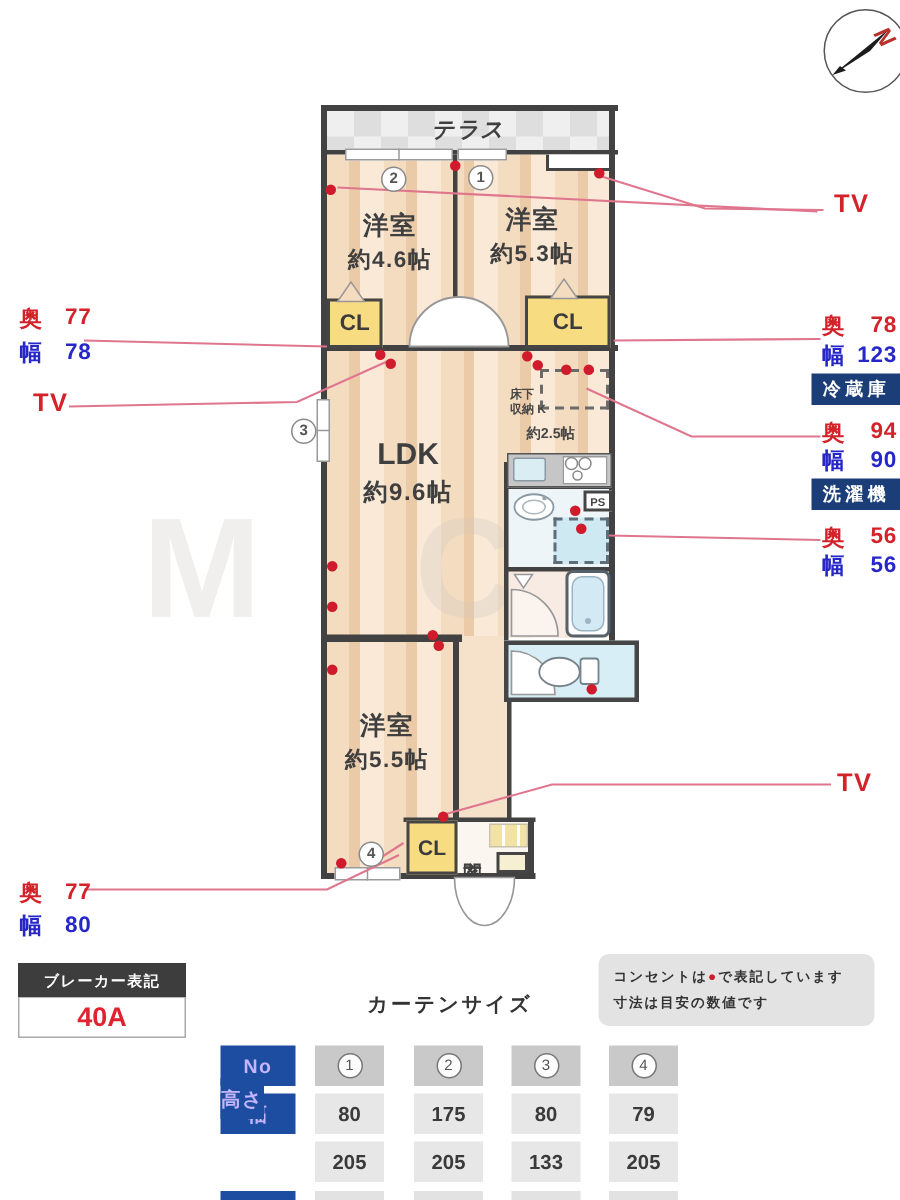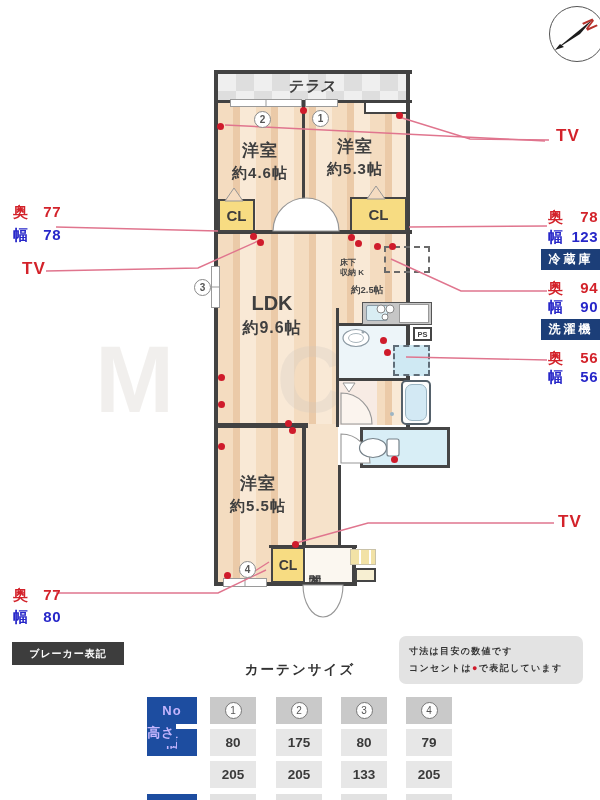--- a/index.html
+++ b/index.html
@@ -3,21 +3,21 @@
 <meta charset="utf-8">
 <style>
   html,body{margin:0;padding:0;}
   body{font-family:"Liberation Sans","DejaVu Sans",sans-serif;}
   #stage{position:relative;width:600px;height:800px;background:#ffffff;overflow:hidden;}
   .abs{position:absolute;}
   
   .stripes{background:repeating-linear-gradient(90deg,#f4dcc0 0px,#f4dcc0 15px,#ebcaa8 15px,#ebcaa8 22px,#f9e9d6 22px,#f9e9d6 38px);}
   .checker{background:conic-gradient(#dedede 25%,#efefef 0 50%,#dedede 0 75%,#efefef 0);background-size:36px 36px;}
   .wall{background:#424242;z-index:3;}
-  .feat{z-index:4;box-sizing:border-box;margin-left:24px;}
+  .feat{z-index:4;box-sizing:border-box;}
   .lbl{z-index:5;color:#3f3f3f;text-align:center;font-weight:600;letter-spacing:1px;}
   .win{z-index:5;background:#fff;border:1px solid #9a9a9a;box-sizing:border-box;}
   .dot{position:absolute;width:7px;height:7px;border-radius:50%;background:#cf1b2b;z-index:7;}
   .marker{position:absolute;width:17px;height:17px;border-radius:50%;background:#fff;border:1.4px solid #8a8a8a;z-index:8;
           font-size:10px;color:#555;display:flex;align-items:center;justify-content:center;box-sizing:border-box;font-weight:600;}
   .dim{position:absolute;display:flex;width:48px;justify-content:space-between;font-size:15px;font-weight:bold;z-index:8;letter-spacing:0.5px;}
   .red{color:#d3222a;} .blue{color:#2727c9;}
   .tv{position:absolute;font-size:17px;font-weight:bold;color:#d3222a;z-index:8;letter-spacing:1px;}
   .badge{position:absolute;width:60px;height:21px;background:#1c3e78;color:#fff;font-size:12px;font-weight:600;
          display:flex;align-items:center;justify-content:center;letter-spacing:3px;z-index:8;}
@@ -229,25 +229,26 @@
     <span class="red">77</span>
   </div>
   <div class="dim" style="left:13px;top:608px;">
     <span class="blue">幅</span>
     <span class="blue">80</span>
   </div>
   <div class="tv" style="left:558px;top:512px;">TV</div>
 
   <div class="abs" style="left:12px;top:642px;width:112px;z-index:8;">
     <div style="height:21px;background:#3d3d3d;color:#fff;font-size:10px;font-weight:600;display:flex;align-items:center;justify-content:center;letter-spacing:1px;border:1px solid #3d3d3d;">ブレーカー表記</div>
+    <div style="height:27px;background:#fff;border:1.5px solid #aaa;border-top:none;display:flex;align-items:center;justify-content:center;font-size:18px;font-weight:bold;color:#e02330;box-sizing:border-box;">40A</div>
   </div>
 
   <div class="abs" style="left:399px;top:636px;width:184px;background:#e3e3e3;border-radius:7px;padding:7px 10px;box-sizing:border-box;font-size:9px;font-weight:bold;color:#333;letter-spacing:1.3px;line-height:1.9;z-index:8;">
+    <div><span>コンセントは</span><span style="color:#cf1b2b;">●</span><span>で表記しています</span></div>
     <div>寸法は目安の数値です</div>
-    <div><span>コンセントは</span><span style="color:#cf1b2b;">●</span><span>で表記しています</span></div>
   </div>
 
   <div class="abs lbl" style="left:225px;top:661px;width:150px;font-size:13.5px;letter-spacing:2px;color:#333;z-index:8;">カーテンサイズ</div>
 
   <div class="tcell tblue" style="left:147px;top:697px;width:50px;">No</div>
   <div class="tcell tgray" style="left:210px;top:697px;width:46px;">
       <span class="tcirc">1</span>
     </div>
   <div class="tcell tgray" style="left:276px;top:697px;width:46px;">
       <span class="tcirc">2</span>

